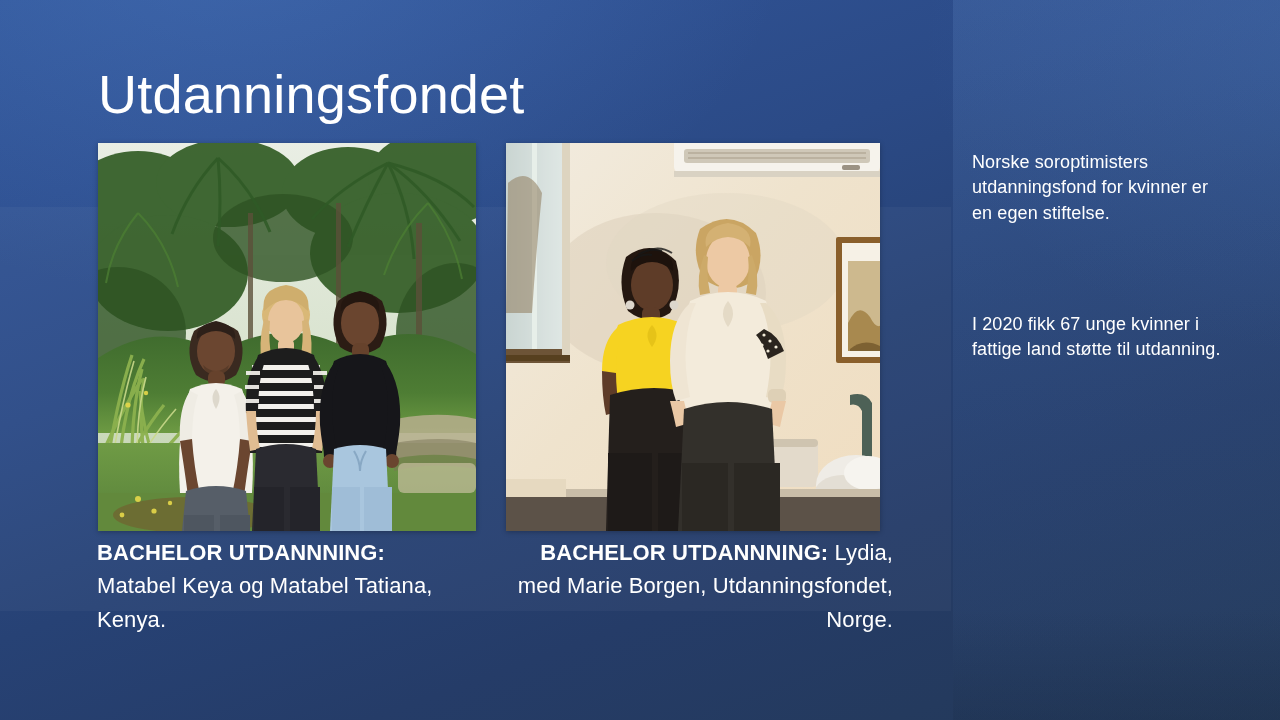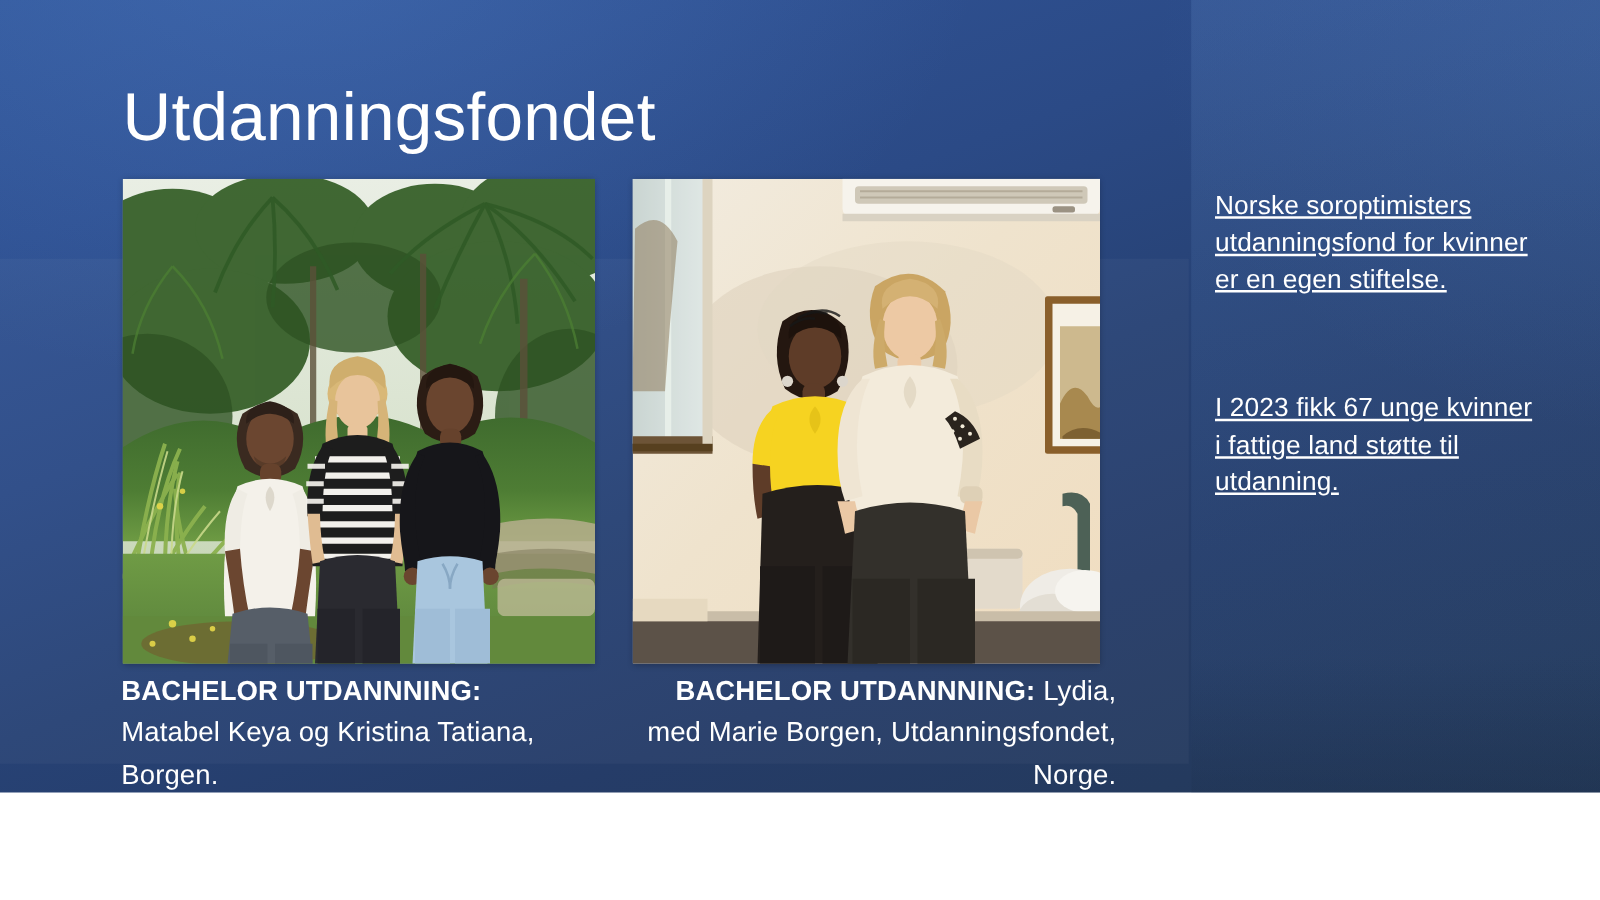--- a/index.html
+++ b/index.html
@@ -1,21 +1,21 @@
 <!DOCTYPE html>
 <html><head>
 <meta charset="utf-8">
 <style>
   * { margin:0; padding:0; box-sizing:border-box; }
   html, body {
     width:1280px; height:720px; overflow:hidden;
     font-family:"Liberation Sans", sans-serif;
   }
   #slide {
-    position:relative; width:1280px; height:634px;
+    position:relative; width:1280px; height:720px;
     background:
       linear-gradient(160deg,
         #32579a 0%,
         #2f5192 18%,
         #2b4a86 36%,
         #274275 54%,
         #253c68 72%,
         #243a5e 88%,
         #233856 100%);
     overflow:hidden;
@@ -64,23 +64,22 @@
   .caption {
     position:absolute; color:#ffffff;
     font-size:22px; line-height:1.52; letter-spacing:.1px;
   }
   #caption-left  { left:97px;  top:536px; width:400px; }
   #caption-right { left:513px; top:536px; width:380px;text-align:right; }
   .caption b { font-weight:700; }
 
   .body-copy {
     position:absolute; left:972px; width:260px;
-    color:#ffffff; font-size:21px; line-height:1.41;
+    color:#ffffff; font-size:18px; line-height:1.41;
     letter-spacing:.1px;
-    text-decoration:underline;
   }
   #body-copy-1 { top:150px; }
   #body-copy-2 { top:312px; }
 
   .brand {
     position:absolute; left:925px; top:626px;
     color:#ffffff; font-size:30px; font-weight:700; letter-spacing:.4px;
     white-space:nowrap;
   }
 </style>
@@ -372,24 +371,24 @@
         <path d="M280 258 q-4 16 -6 26 l-14 -4 q4 -12 6 -22 Z" fill="#eac8a5"></path>
         <path d="M178 266 q44 -14 88 0 l6 122 l-100 0 Z" fill="#33302b"></path>
         <rect x="176" y="320" width="46" height="68" fill="#2b2823"></rect>
         <rect x="228" y="320" width="46" height="68" fill="#2b2823"></rect>
       </g>
     </svg>
   </div>
 
   <div class="caption" id="caption-left">
     <b>BACHELOR UTDANNNING:</b><br>
-    <span>Matabel Keya og Kristina Tatiana, Borgen.</span>
+    <span>Matabel Keya og Matabel Tatiana, Kenya.</span>
   </div>
 
   <div class="caption" id="caption-right">
     <b>BACHELOR UTDANNNING:</b><span> Lydia, med Marie Borgen, Utdanningsfondet, Norge.</span>
   </div>
 
   <p class="body-copy" id="body-copy-1">Norske soroptimisters utdanningsfond for kvinner er en egen stiftelse.</p>
-  <p class="body-copy" id="body-copy-2">I 2023 fikk 67 unge kvinner i fattige land støtte til utdanning.</p>
+  <p class="body-copy" id="body-copy-2">I 2020 fikk 67 unge kvinner i fattige land støtte til utdanning.</p>
 
 
 </div>
 
 </body></html>

